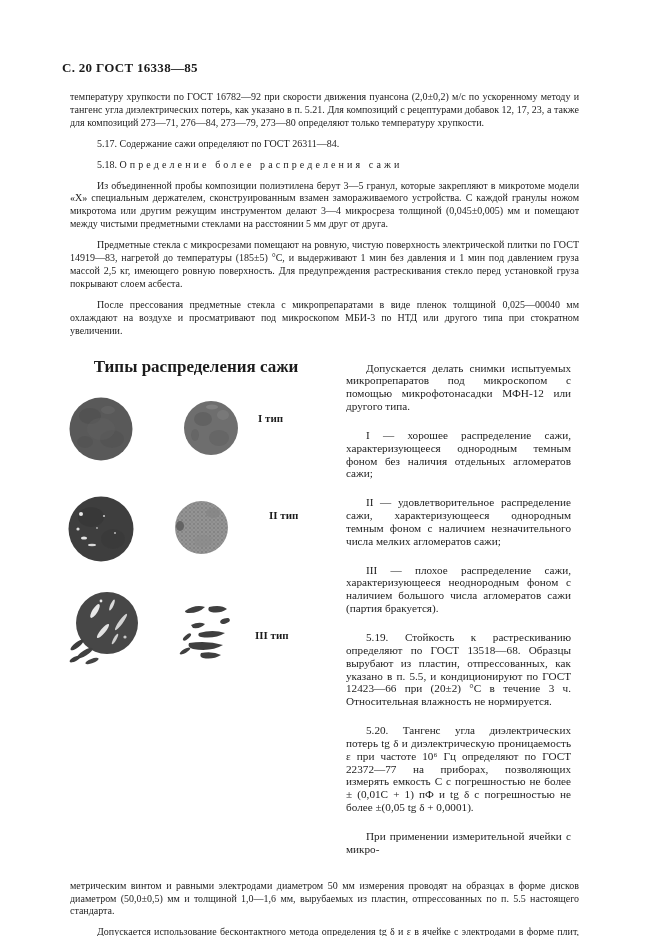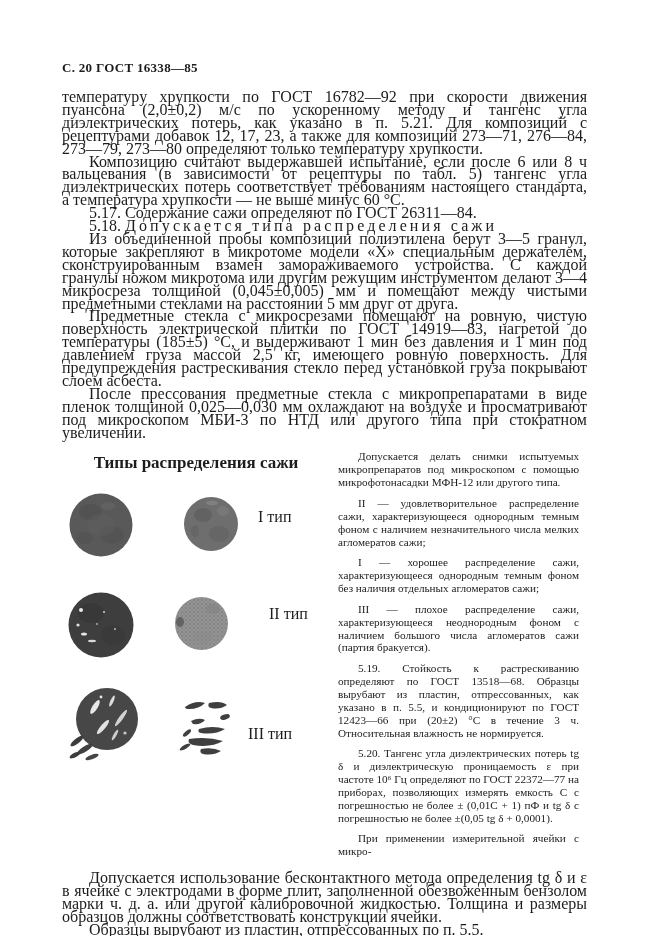--- a/index.html
+++ b/index.html
@@ -14,61 +14,60 @@
     overflow:hidden;
   }
   .running-head {
     font-weight:bold;
     font-size:13px;
     line-height:16px;
     margin-bottom:15px;
     letter-spacing:0.3px;
   }
   .bodytext p, .bottomtext p {
-    margin:0;
-    font-size:16px;
+    margin:8px;
+    font-size:10px;
     line-height:12.9px;
     text-align:justify;
     text-indent:27px;
   }
   p.cont { text-indent:0; }
   .h518 .sp { letter-spacing:3.1px; }
   .twocol { display:flex; margin-top:3px; margin-bottom:2px; }
   .figcol { position:relative; width:268px; height:330px; flex:none; }
   .fig-title {
     position:absolute; top:11px; left:0; width:100%;
     text-align:center; font-weight:bold; font-size:17px;
   }
   .mg { position:absolute; }
-  .fig-label { position:absolute; font-size:16px; white-space:nowrap; }
+  .fig-label { position:absolute; font-size:11px; white-space:nowrap;font-weight:bold; }
   .rightcol { flex:1; }
   .rightcol p {
-    margin:8px;
+    margin:16px;
     font-size:11.2px;
     line-height:12.85px;
     text-align:justify;
     text-indent:20px;
   }
   .bottomtext { margin-top:6px; }
 </style>
 </head>
 <body>
 
 <div class="page">
 
   <div class="running-head">С. 20 ГОСТ 16338—85</div>
 
   <div class="bodytext">
     <p class="cont">температуру хрупкости по ГОСТ 16782—92 при скорости движения пуансона (2,0±0,2) м/с по ускоренному методу и тангенс угла диэлектрических потерь, как указано в п.  5.21. Для композиций с рецептурами добавок 12, 17, 23, а также для композиций 273—71, 276—84, 273—79, 273—80 определяют только температуру хрупкости.</p>
-    <p>Композицию считают выдержавшей испытание, если после 6 или 8 ч вальцевания (в зависимости от рецептуры по табл. 5) тангенс угла диэлектрических потерь соответствует требованиям настоящего стандарта, а температура хрупкости — не выше минус 60 °С.</p>
     <p>5.17.  Содержание сажи определяют по ГОСТ 26311—84.</p>
-    <p class="h518"><span>5.18.</span>&nbsp;<span class="sp">Допускается типа распределения сажи</span></p>
+    <p class="h518"><span>5.18.</span>&nbsp;<span class="sp">Определение более распределения сажи</span></p>
     <p>Из объединенной пробы композиции полиэтилена берут 3—5 гранул, которые закрепляют в микротоме модели «Х» специальным держателем, сконструированным взамен замораживаемого устройства. С каждой гранулы ножом микротома или другим режущим инструментом делают 3—4 микросреза толщиной (0,045±0,005)  мм и помещают между чистыми предметными стеклами на расстоянии 5 мм друг от друга.</p>
     <p>Предметные стекла с микросрезами помещают на ровную, чистую поверхность электрической плитки по ГОСТ 14919—83, нагретой до температуры (185±5)  °С, и выдерживают 1 мин без давления и 1 мин под давлением груза массой 2,5 кг, имеющего ровную поверхность. Для предупреждения растрескивания стекло перед установкой груза покрывают слоем асбеста.</p>
-    <p>После прессования предметные стекла с микропрепаратами в виде пленок толщиной 0,025—0,030 мм охлаждают на воздухе и просматривают под микроскопом МБИ-3 по НТД или другого типа при стократном увеличении.</p>
+    <p>После прессования предметные стекла с микропрепаратами в виде пленок толщиной 0,025—00040 мм охлаждают на воздухе и просматривают под микроскопом МБИ-3 по НТД или другого типа при стократном увеличении.</p>
   </div>
 
   <div class="twocol">
 
     <div class="figcol">
       <div class="fig-title">Типы распределения сажи</div>
 
       <svg class="mg" style="left:6px; top:50px;" width="66" height="66" viewBox="0 0 66 66">
         <circle cx="33" cy="33" r="31.5" fill="#595959"></circle>
         <ellipse cx="22" cy="20" rx="11" ry="8" fill="#4e4e4e" opacity="0.65"></ellipse>
@@ -134,33 +133,34 @@
           <path d="M34 8 q12 -3 18 2 q-7 5 -16 3 q-4 -1 -2 -5 z"></path>
           <ellipse cx="50" cy="22" rx="5" ry="2.5" transform="rotate(-18 50 22)"></ellipse>
           <path d="M16 26 q8 -4 14 -1 q-4 5 -12 4 z"></path>
           <path d="M24 34 q14 -4 26 0 q-10 6 -24 4 q-4 -1 -2 -4 z"></path>
           <path d="M14 44 q18 -3 34 2 q-12 7 -30 4 q-6 -2 -4 -6 z"></path>
           <ellipse cx="12" cy="38" rx="5" ry="2" transform="rotate(-40 12 38)"></ellipse>
           <ellipse cx="10" cy="52" rx="6" ry="2" transform="rotate(-30 10 52)"></ellipse>
           <path d="M26 54 q12 -2 20 2 q-8 5 -18 3 q-4 -1 -2 -5 z"></path>
         </g>
       </svg>
-      <div class="fig-label" style="left:186px; top:283px;">III тип</div>
+      <div class="fig-label" style="left:193px; top:283px;">III тип</div>
     </div>
 
     <div class="rightcol">
       <p>Допускается делать снимки испытуемых микропрепаратов под микроскопом с помощью микрофотонасадки МФН-12 или другого типа.</p>
+      <p>I — хорошее распределение сажи, характеризующееся однородным темным фоном без наличия отдельных агломератов сажи;</p>
       <p>II — удовлетворительное распределение сажи, характеризующееся однородным темным фоном с наличием незначительного числа мелких агломератов сажи;</p>
-      <p>I — хорошее распределение сажи, характеризующееся однородным темным фоном без наличия отдельных агломератов сажи;</p>
       <p>III — плохое распределение сажи, характеризующееся неоднородным фоном с наличием большого числа агломератов сажи (партия бракуется).</p>
       <p>5.19.  Стойкость к растрескиванию определяют по ГОСТ 13518—68. Образцы вырубают из пластин, отпрессованных, как указано в п. 5.5, и кондиционируют по ГОСТ 12423—66 при (20±2) °С в течение 3 ч. Относительная влажность не нормируется.</p>
       <p>5.20.  Тангенс угла диэлектрических потерь tg δ и диэлектрическую проницаемость ε при частоте 10⁶ Гц определяют по ГОСТ 22372—77 на приборах, позволяющих измерять емкость С с погрешностью не более ± (0,01С + 1) пФ и tg δ с погрешностью не более ±(0,05 tg δ + 0,0001).</p>
       <p>При применении измерительной ячейки с микро-</p>
     </div>
 
   </div>
 
   <div class="bottomtext">
+    <p class="cont">метрическим винтом и равными электродами диаметром 50 мм измерения проводят на образцах в форме дисков диаметром (50,0±0,5) мм и толщиной 1,0—1,6 мм, вырубаемых из пластин, отпрессованных по п.  5.5 настоящего стандарта.</p>
     <p>Допускается использование бесконтактного метода определения tg δ и ε в ячейке с электродами в форме плит, заполненной обезвоженным бензолом марки ч. д. а. или другой калибровочной жидкостью. Толщина и размеры образцов должны соответствовать конструкции ячейки.</p>
     <p>Образцы вырубают из пластин, отпрессованных по п. 5.5.</p>
   </div>
 
 </div>
 
 </body></html>

